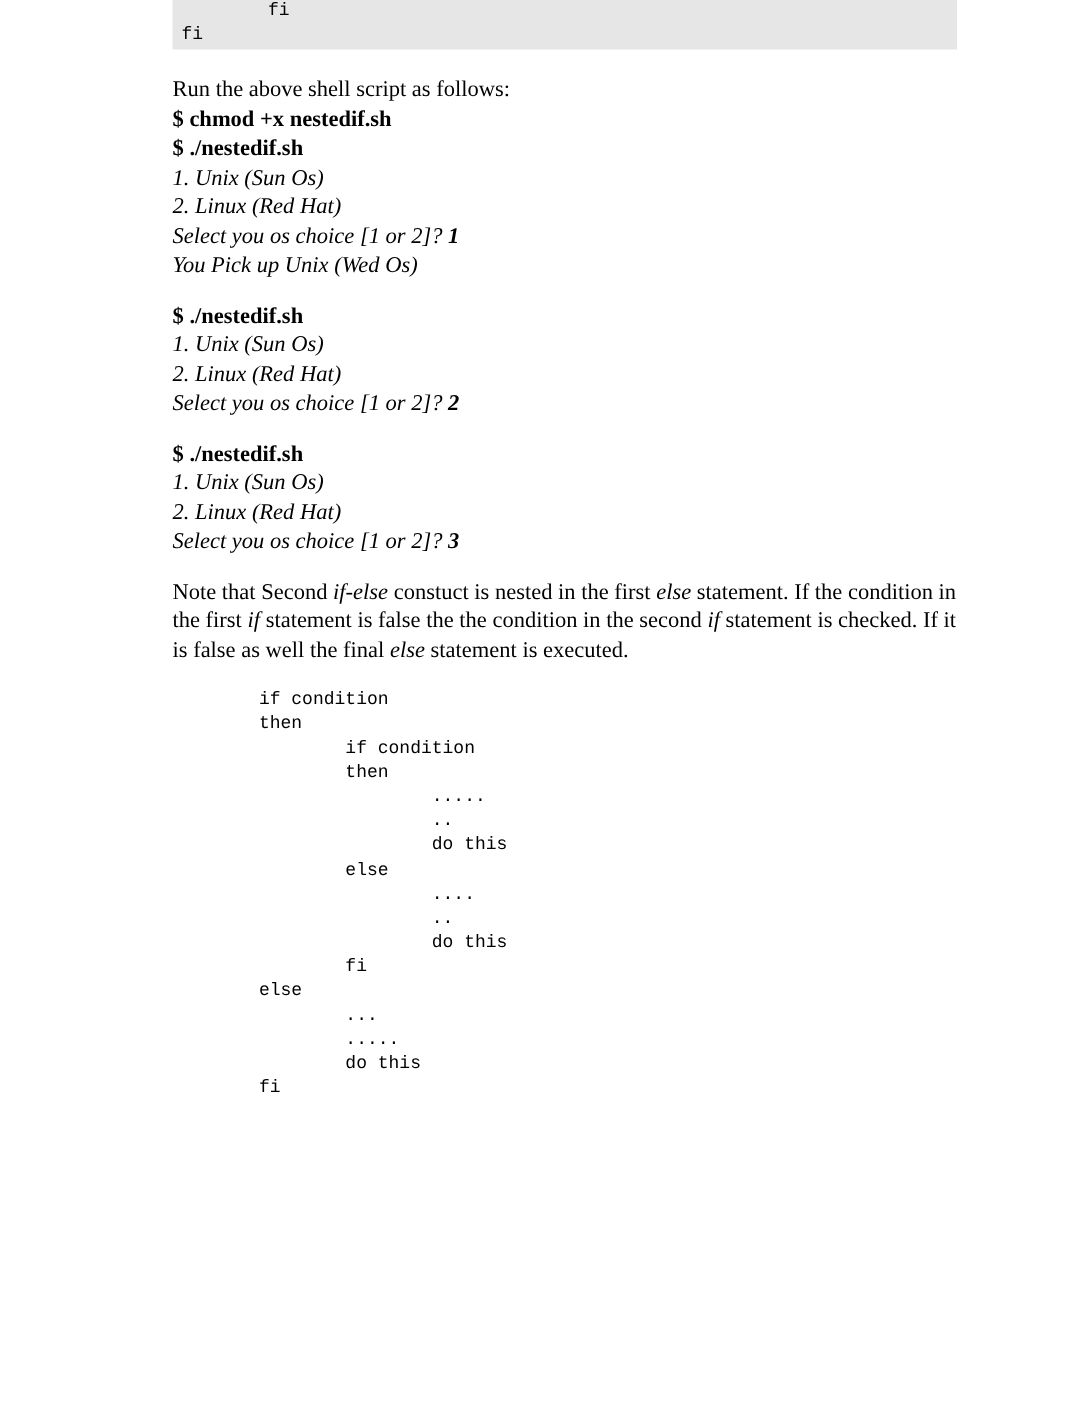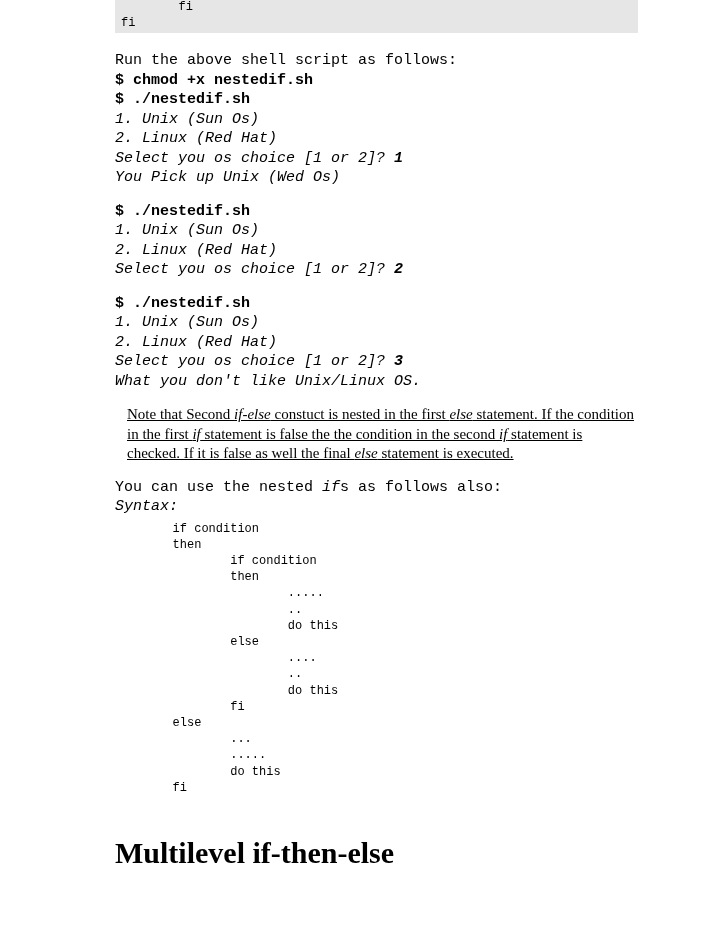--- a/index.html
+++ b/index.html
@@ -17,28 +17,27 @@
     .code-top {
       background: #e6e6e6;
       font-family: "Courier New", Courier, monospace;
       font-size: 12px;
       white-space: pre;
       line-height: 1.3;
       padding: 0 6px 2px 6px;
       margin-bottom: 18px;
     }
     p {
-      margin: 0 0 14px 12px;
+      margin: 0 0 14px 0;
       line-height: 1.3;
-      text-decoration: underline;
     }
     .bold { font-weight: bold; margin-top: 20px; }
     .italic { font-style: italic; }
     .bi { font-weight: bold; font-style: italic; }
-    .block { margin-bottom: 14px; line-height: 1.3; font-family: Liberation Mono, monospace; }
+    .block { margin-bottom: 14px; line-height: 1.3; }
     .syntax {
       font-family: "Courier New", Courier, monospace;
       font-size: 12px;
       white-space: pre;
       line-height: 1.35;
       margin: 4px 0 30px 0;
     }
     h1 {
       font-size: 30px;
       font-weight: bold;
@@ -68,45 +67,39 @@
     <span class="italic">1. Unix (Sun Os)</span><br>
     <span class="italic">2. Linux (Red Hat)</span><br>
     <span class="italic">Select you os choice [1 or 2]? </span><span class="bi">2</span><br>
   </div>
 
   <div class="block">
     <span class="bold">$ ./nestedif.sh</span><br>
     <span class="italic">1. Unix (Sun Os)</span><br>
     <span class="italic">2. Linux (Red Hat)</span><br>
     <span class="italic">Select you os choice [1 or 2]? </span><span class="bi">3</span><br>
-    <span class="italic">What you don't like Unix/Linux OS.</span>
   </div>
 
   <p>
     <span>Note that Second </span><span class="italic">if-else</span><span> constuct is nested in the first </span><span class="italic">else</span><span> statement. If the condition in the first </span><span class="italic">if</span><span> statement is false the the condition in the second </span><span class="italic">if</span><span> statement is checked. If it is false as well the final </span><span class="italic">else</span><span> statement is executed.</span>
   </p>
 
-  <div class="block" style="margin-bottom:4px;">
-    <span>You can use the nested </span><span class="italic">if</span><span>s as follows also:</span><br>
-    <span class="italic">Syntax:</span>
-  </div>
 
   <div class="syntax">        if condition
         then
                 if condition
                 then
                         .....
                         ..
                         do this
                 else
                         ....
                         ..
                         do this
                 fi
         else
                 ...
                 .....
                 do this
         fi</div>
 
-  <h1>Multilevel if-then-else</h1>
 
 </div>
 
 </body></html>

